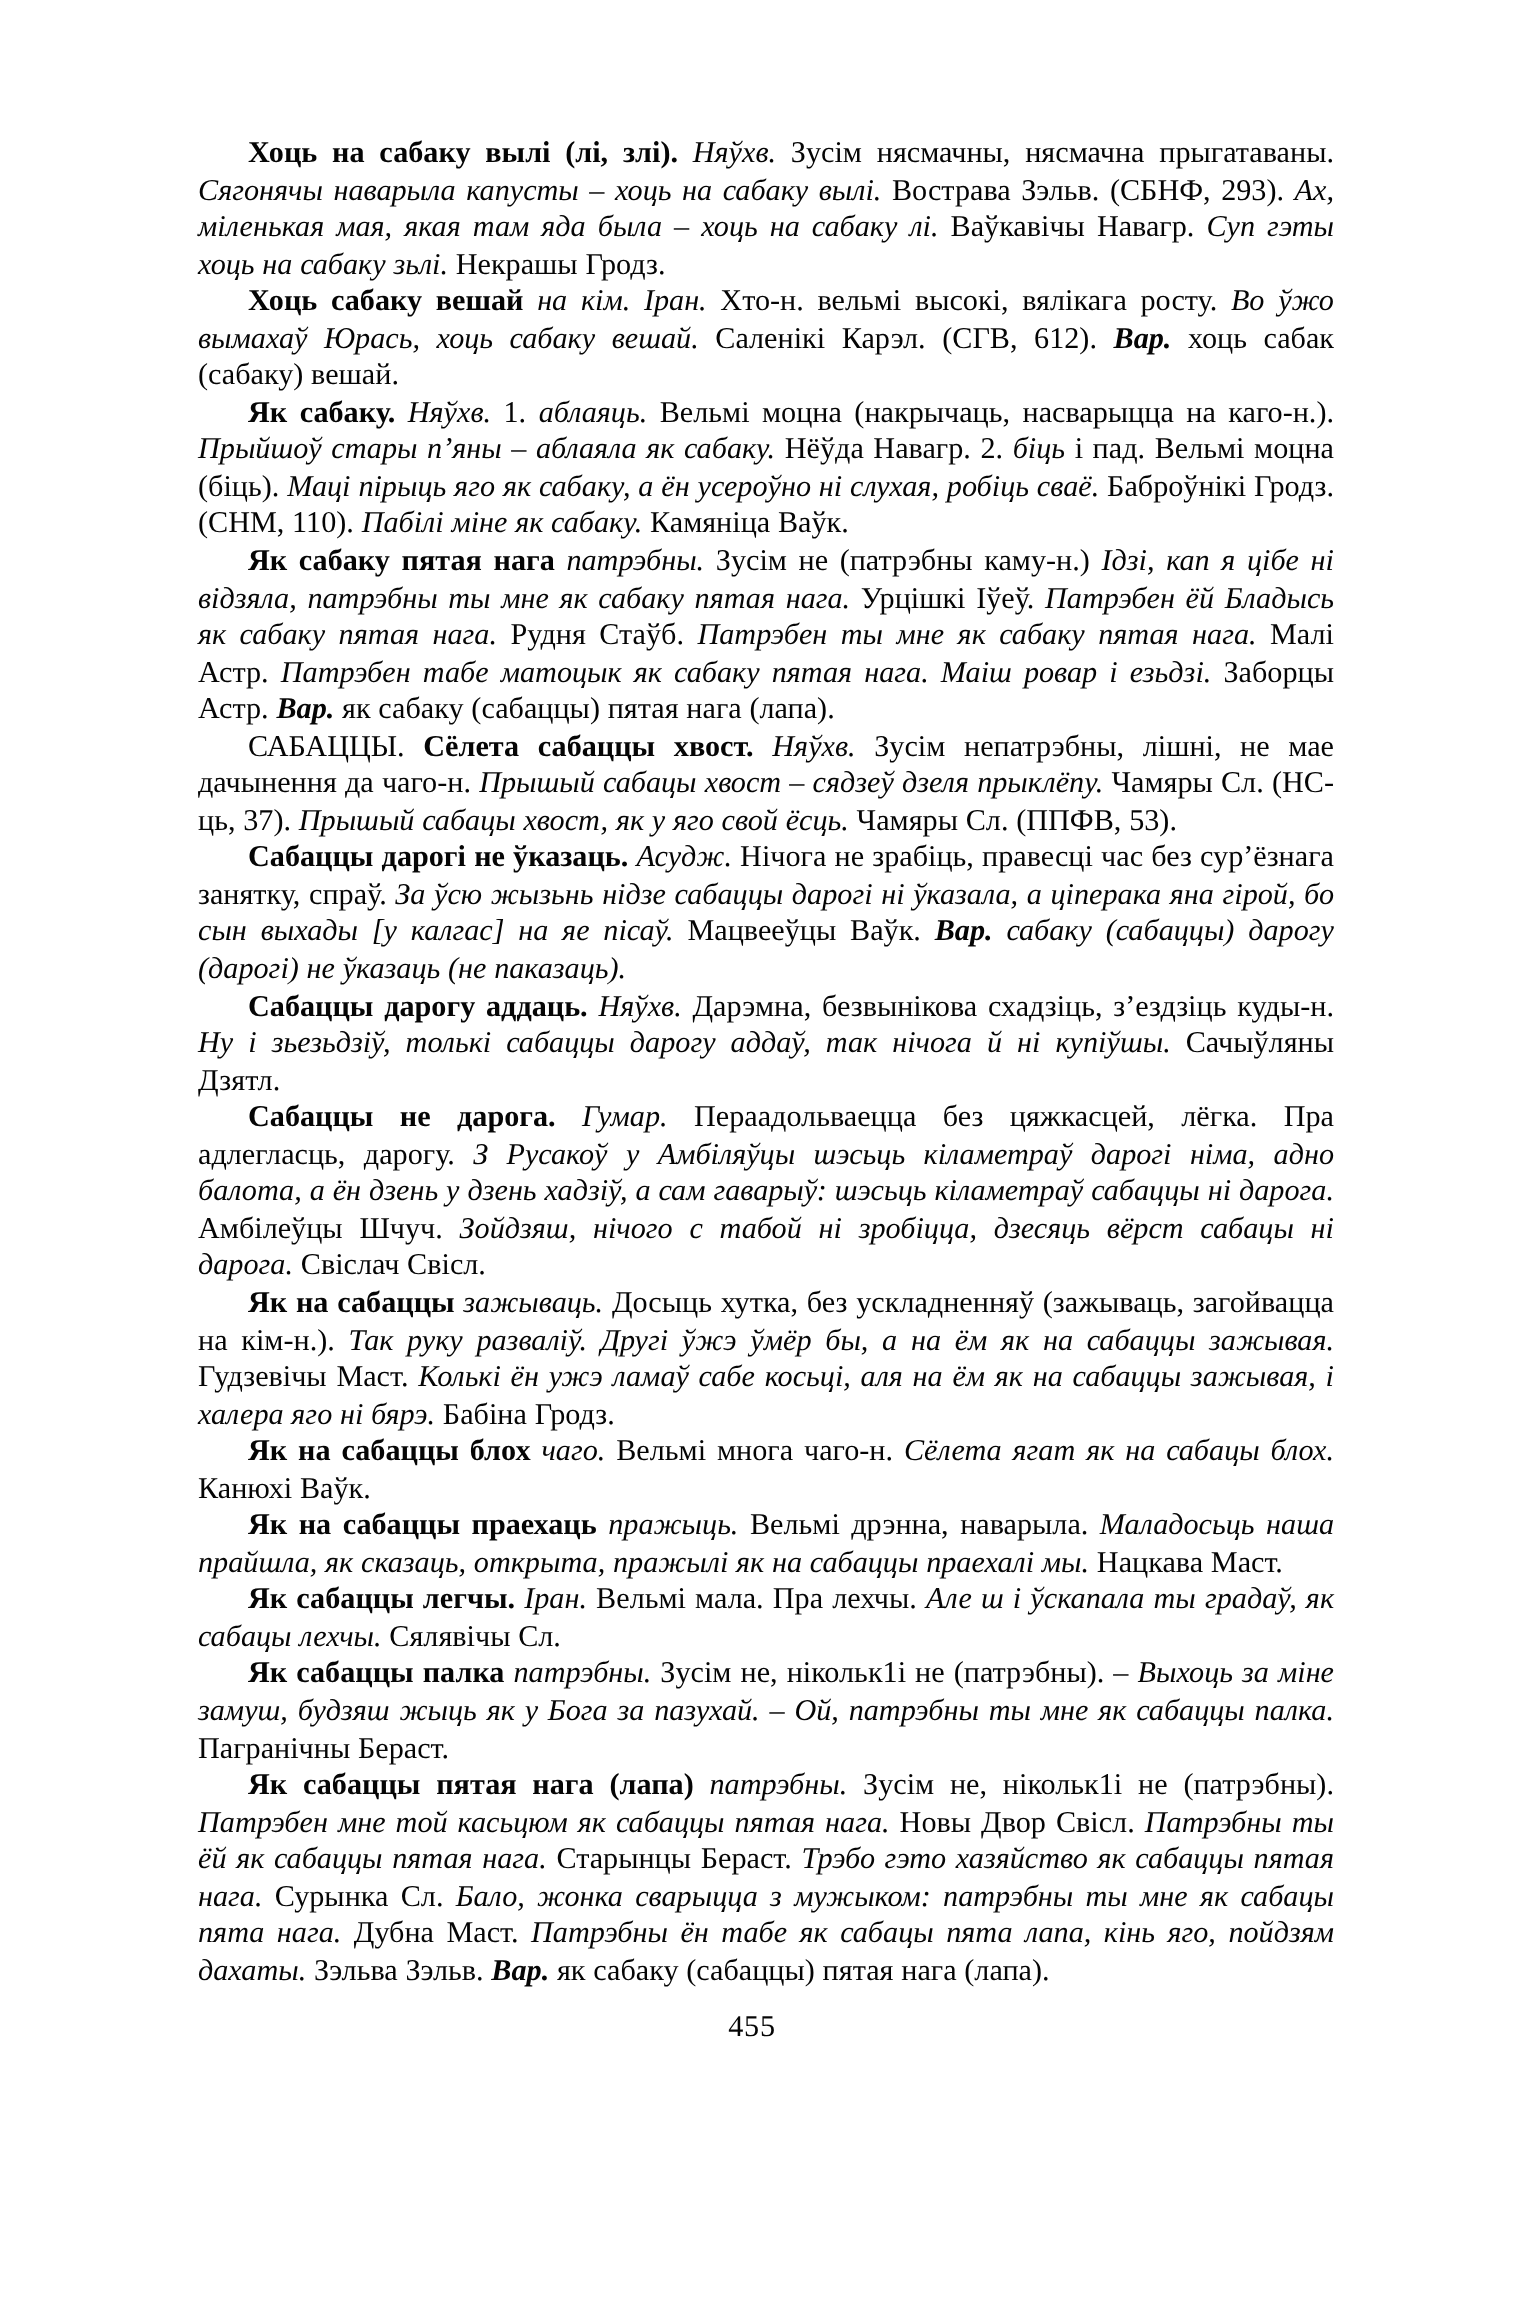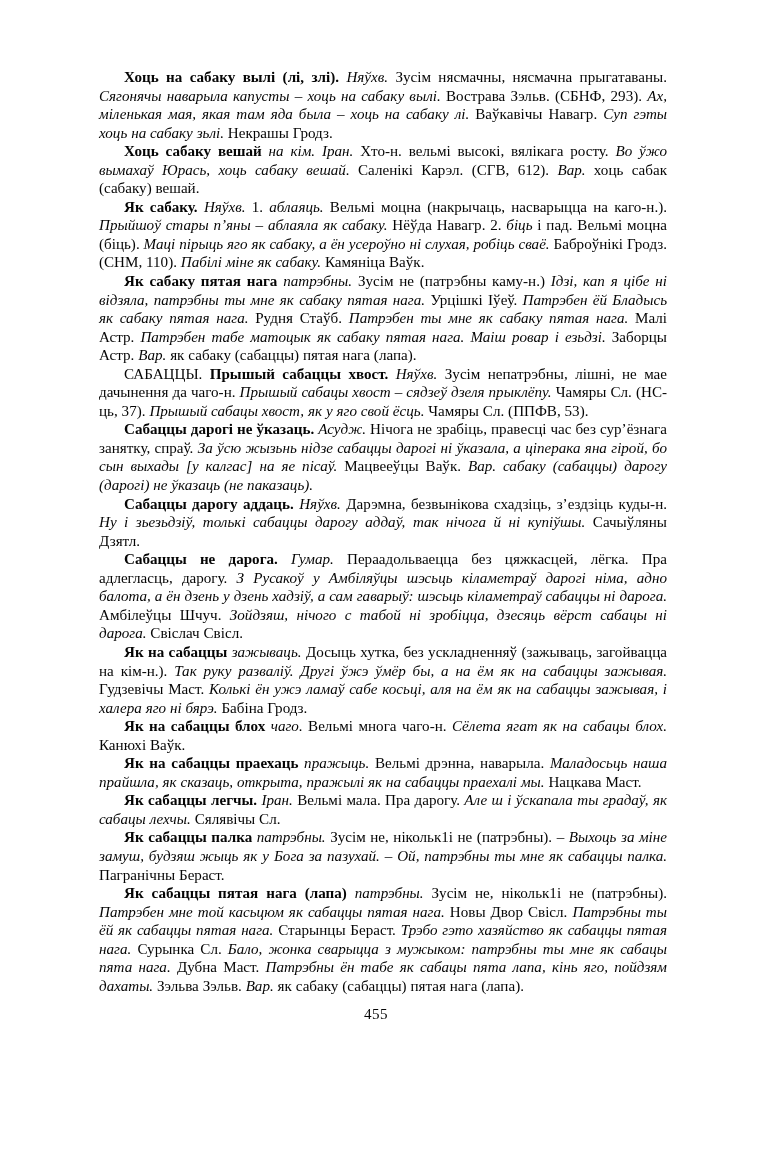--- a/index.html
+++ b/index.html
@@ -38,21 +38,21 @@
     hyphens: none;
     word-spacing: 0.1px;
   }
   b.hw {
     font-weight: bold;
   }
   i.it {
     font-style: italic;
   }
   b.var {
-    font-weight: normal;
+    font-weight: bold;
     font-style: italic;
   }
   .folio {
     position: absolute;
     left: 0;
     top: 1005px;
     width: 752px;
     text-align: center;
     font-size: 15.1px;
     line-height: 18px;
@@ -62,27 +62,27 @@
 </head>
 <body>
 
 <div class="page">
 
   <div class="content">
     <p class="entry"><b class="hw">Хоць на сабаку вылі (лі, злі).</b><i class="it"> Няўхв.</i><span> Зусім нясмачны, нясмачна прыгатаваны.</span><i class="it"> Сягонячы наварыла капусты – хоць на сабаку вылі.</i><span> Вострава Зэльв. (СБНФ, 293).</span><i class="it"> Ах, міленькая мая, якая там яда была – хоць на сабаку лі.</i><span> Ваўкавічы Навагр.</span><i class="it"> Суп гэты хоць на сабаку зьлі.</i><span> Некрашы Гродз.</span></p>
     <p class="entry"><b class="hw">Хоць сабаку вешай</b><i class="it"> на кім. Іран.</i><span> Хто-н. вельмі высокі, вялікага росту.</span><i class="it"> Во ўжо вымахаў Юрась, хоць сабаку вешай.</i><span> Саленікі Карэл. (СГВ, 612).</span><b class="var"> Вар.</b><span> хоць сабак (сабаку) вешай.</span></p>
     <p class="entry"><b class="hw">Як сабаку.</b><i class="it"> Няўхв.</i><span> 1.</span><i class="it"> аблаяць.</i><span> Вельмі моцна (накрычаць, насварыцца на каго-н.).</span><i class="it"> Прыйшоў стары п’яны – аблаяла як сабаку.</i><span> Нёўда Навагр. 2.</span><i class="it"> біць</i><span> і пад. Вельмі моцна (біць).</span><i class="it"> Маці пірыць яго як сабаку, а ён усероўно ні слухая, робіць сваё.</i><span> Баброўнікі Гродз. (СНМ, 110).</span><i class="it"> Пабілі міне як сабаку.</i><span> Камяніца Ваўк.</span></p>
     <p class="entry"><b class="hw">Як сабаку пятая нага</b><i class="it"> патрэбны.</i><span> Зусім не (патрэбны каму-н.)</span><i class="it"> Ідзі, кап я цібе ні відзяла, патрэбны ты мне як сабаку пятая нага.</i><span> Урцішкі Іўеў.</span><i class="it"> Патрэбен ёй Бладысь як сабаку пятая нага.</i><span> Рудня Стаўб.</span><i class="it"> Патрэбен ты мне як сабаку пятая нага.</i><span> Малі Астр.</span><i class="it"> Патрэбен табе матоцык як сабаку пятая нага. Маіш ровар і езьдзі.</i><span> Заборцы Астр.</span><b class="var"> Вар.</b><span> як сабаку (сабаццы) пятая нага (лапа).</span></p>
-    <p class="entry"><span>САБАЦЦЫ. </span><b class="hw">Прышый сабаццы хвост.</b><i class="it"> Няўхв.</i><span> Зусім непатрэбны, лішні, не мае дачынення да чаго-н.</span><i class="it"> Прышый сабацы хвост – сядзеў дзеля прыклёпу.</i><span> Чамяры Сл. (НС-ць, 37).</span><i class="it"> Прышый сабацы хвост, як у яго свой ёсць.</i><span> Чамяры Сл. (ППФВ, 53).</span></p>
+    <p class="entry"><span>САБАЦЦЫ. </span><b class="hw">Сёлета сабаццы хвост.</b><i class="it"> Няўхв.</i><span> Зусім непатрэбны, лішні, не мае дачынення да чаго-н.</span><i class="it"> Прышый сабацы хвост – сядзеў дзеля прыклёпу.</i><span> Чамяры Сл. (НС-ць, 37).</span><i class="it"> Прышый сабацы хвост, як у яго свой ёсць.</i><span> Чамяры Сл. (ППФВ, 53).</span></p>
     <p class="entry"><b class="hw">Сабаццы дарогі не ўказаць.</b><i class="it"> Асудж.</i><span> Нічога не зрабіць, правесці час без сур’ёзнага занятку, спраў.</span><i class="it"> За ўсю жызьнь нідзе сабаццы дарогі ні ўказала, а ціперака яна гірой, бо сын выхады [у калгас] на яе пісаў.</i><span> Мацвееўцы Ваўк.</span><b class="var"> Вар.</b><i class="it"> сабаку (сабаццы) дарогу (дарогі) не ўказаць (не паказаць).</i></p>
     <p class="entry"><b class="hw">Сабаццы дарогу аддаць.</b><i class="it"> Няўхв.</i><span> Дарэмна, безвынікова схадзіць, з’ездзіць куды-н.</span><i class="it"> Ну і зьезьдзіў, толькі сабаццы дарогу аддаў, так нічога й ні купіўшы.</i><span> Сачыўляны Дзятл.</span></p>
     <p class="entry"><b class="hw">Сабаццы не дарога.</b><i class="it"> Гумар.</i><span> Пераадольваецца без цяжкасцей, лёгка. Пра адлегласць, дарогу.</span><i class="it"> З Русакоў у Амбіляўцы шэсьць кіламетраў дарогі німа, адно балота, а ён дзень у дзень хадзіў, а сам гаварыў: шэсьць кіламетраў сабаццы ні дарога.</i><span> Амбілеўцы Шчуч.</span><i class="it"> Зойдзяш, нічого с табой ні зробіцца, дзесяць вёрст сабацы ні дарога.</i><span> Свіслач Свісл.</span></p>
     <p class="entry"><b class="hw">Як на сабаццы</b><i class="it"> зажываць.</i><span> Досыць хутка, без ускладненняў (зажываць, загойвацца на кім-н.).</span><i class="it"> Так руку разваліў. Другі ўжэ ўмёр бы, а на ём як на сабаццы зажывая.</i><span> Гудзевічы Маст.</span><i class="it"> Колькі ён ужэ ламаў сабе косьці, аля на ём як на сабаццы зажывая, і халера яго ні бярэ.</i><span> Бабіна Гродз.</span></p>
     <p class="entry"><b class="hw">Як на сабаццы блох</b><i class="it"> чаго.</i><span> Вельмі многа чаго-н.</span><i class="it"> Сёлета ягат як на сабацы блох.</i><span> Канюхі Ваўк.</span></p>
     <p class="entry"><b class="hw">Як на сабаццы праехаць</b><i class="it"> пражыць.</i><span> Вельмі дрэнна, наварыла.</span><i class="it"> Маладосьць наша прайшла, як сказаць, открыта, пражылі як на сабаццы праехалі мы.</i><span> Нацкава Маст.</span></p>
-    <p class="entry"><b class="hw">Як сабаццы легчы.</b><i class="it"> Іран.</i><span> Вельмі мала. Пра дарогу.</span><i class="it"> Але ш і ўскапала ты градаў, як сабацы лехчы.</i><span> Сялявічы Сл.</span></p>
+    <p class="entry"><b class="hw">Як сабаццы легчы.</b><i class="it"> Іран.</i><span> Вельмі мала. Пра лехчы.</span><i class="it"> Але ш і ўскапала ты градаў, як сабацы лехчы.</i><span> Сялявічы Сл.</span></p>
     <p class="entry"><b class="hw">Як сабаццы палка</b><i class="it"> патрэбны.</i><span> Зусім не, нікольк1і не (патрэбны). –</span><i class="it"> Выхоць за міне замуш, будзяш жыць як у Бога за пазухай. – Ой, патрэбны ты мне як сабаццы палка.</i><span> Пагранічны Бераст.</span></p>
     <p class="entry"><b class="hw">Як сабаццы пятая нага (лапа)</b><i class="it"> патрэбны.</i><span> Зусім не, нікольк1і не (патрэбны).</span><i class="it"> Патрэбен мне той касьцюм як сабаццы пятая нага.</i><span> Новы  Двор Свісл.</span><i class="it"> Патрэбны ты ёй як сабаццы пятая нага.</i><span> Старынцы Бераст.</span><i class="it"> Трэбо гэто хазяйство як сабаццы пятая нага.</i><span> Сурынка Сл.</span><i class="it"> Бало, жонка сварыцца з мужыком: патрэбны ты мне як сабацы пята нага.</i><span> Дубна Маст.</span><i class="it"> Патрэбны ён табе як сабацы пята лапа, кінь яго, пойдзям дахаты.</i><span> Зэльва Зэльв.</span><b class="var"> Вар.</b><span> як сабаку (сабаццы) пятая нага (лапа).</span></p>
   </div>
 
   <div class="folio">455</div>
 
 </div>
 
 </body></html>

